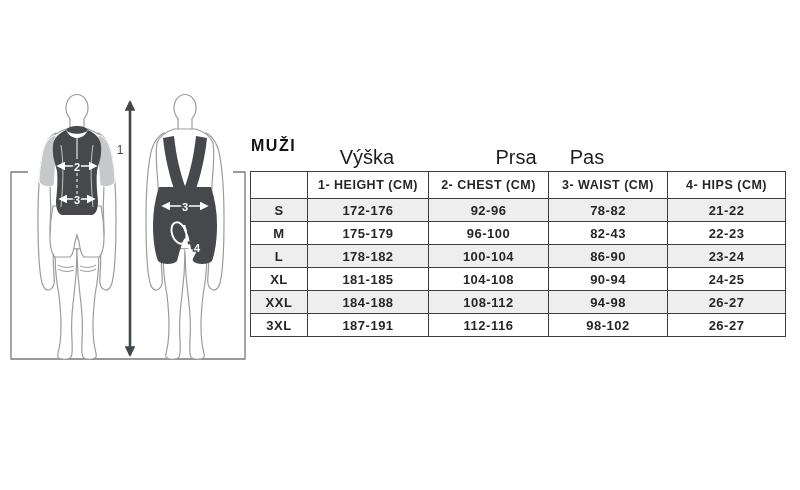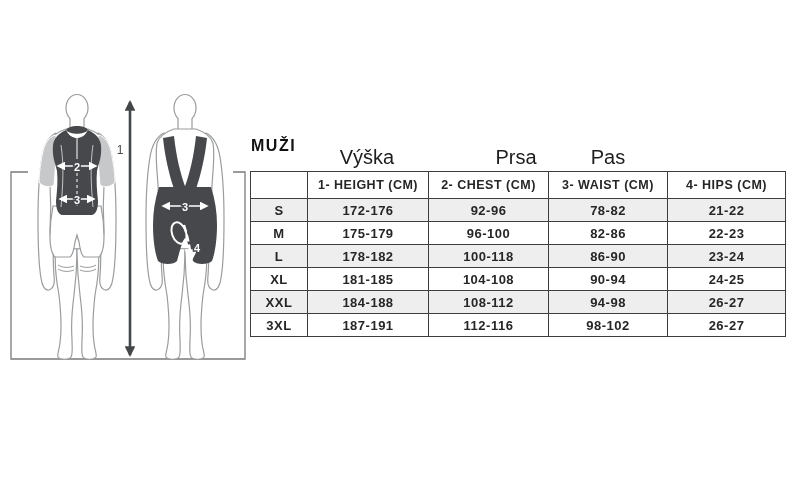--- a/index.html
+++ b/index.html
@@ -122,21 +122,21 @@
       <ellipse cx="179" cy="148" rx="7" ry="11" fill="none" stroke="#ffffff" stroke-width="2" transform="rotate(-20 179 148)"></ellipse>
       <path d="M184,140 C187,150 189,158 190,166 C190.6,170 191,173 191,175" fill="none" stroke="#ffffff" stroke-width="2.4" stroke-dasharray="7 3" marker-end="url(#aw)"></path>
       <text class="marker-label" x="197" y="167">4</text>
     </g>
   </svg>
 
   <div class="title">MUŽI</div>
 
   <div class="col-head" style="left:367px;">Výška</div>
   <div class="col-head" style="left:516px;">Prsa</div>
-  <div class="col-head" style="left:608px;">Pas</div>
+  <div class="col-head" style="left:587px;">Pas</div>
 
   <table class="size-table">
     <colgroup>
       <col style="width:57px">
         <col style="width:121px">
         <col style="width:120px">
       <col style="width:119px">
         <col style="width:118px">
     </colgroup>
     <thead>
@@ -153,27 +153,27 @@
         <td>S</td>
         <td>172-176</td>
         <td>92-96</td>
         <td>78-82</td>
         <td>21-22</td>
       </tr>
       <tr>
         <td>M</td>
         <td>175-179</td>
         <td>96-100</td>
-        <td>82-86</td>
+        <td>82-43</td>
         <td>22-23</td>
       </tr>
       <tr>
         <td>L</td>
         <td>178-182</td>
-        <td>100-118</td>
+        <td>100-104</td>
         <td>86-90</td>
         <td>23-24</td>
       </tr>
       <tr>
         <td>XL</td>
         <td>181-185</td>
         <td>104-108</td>
         <td>90-94</td>
         <td>24-25</td>
       </tr>

